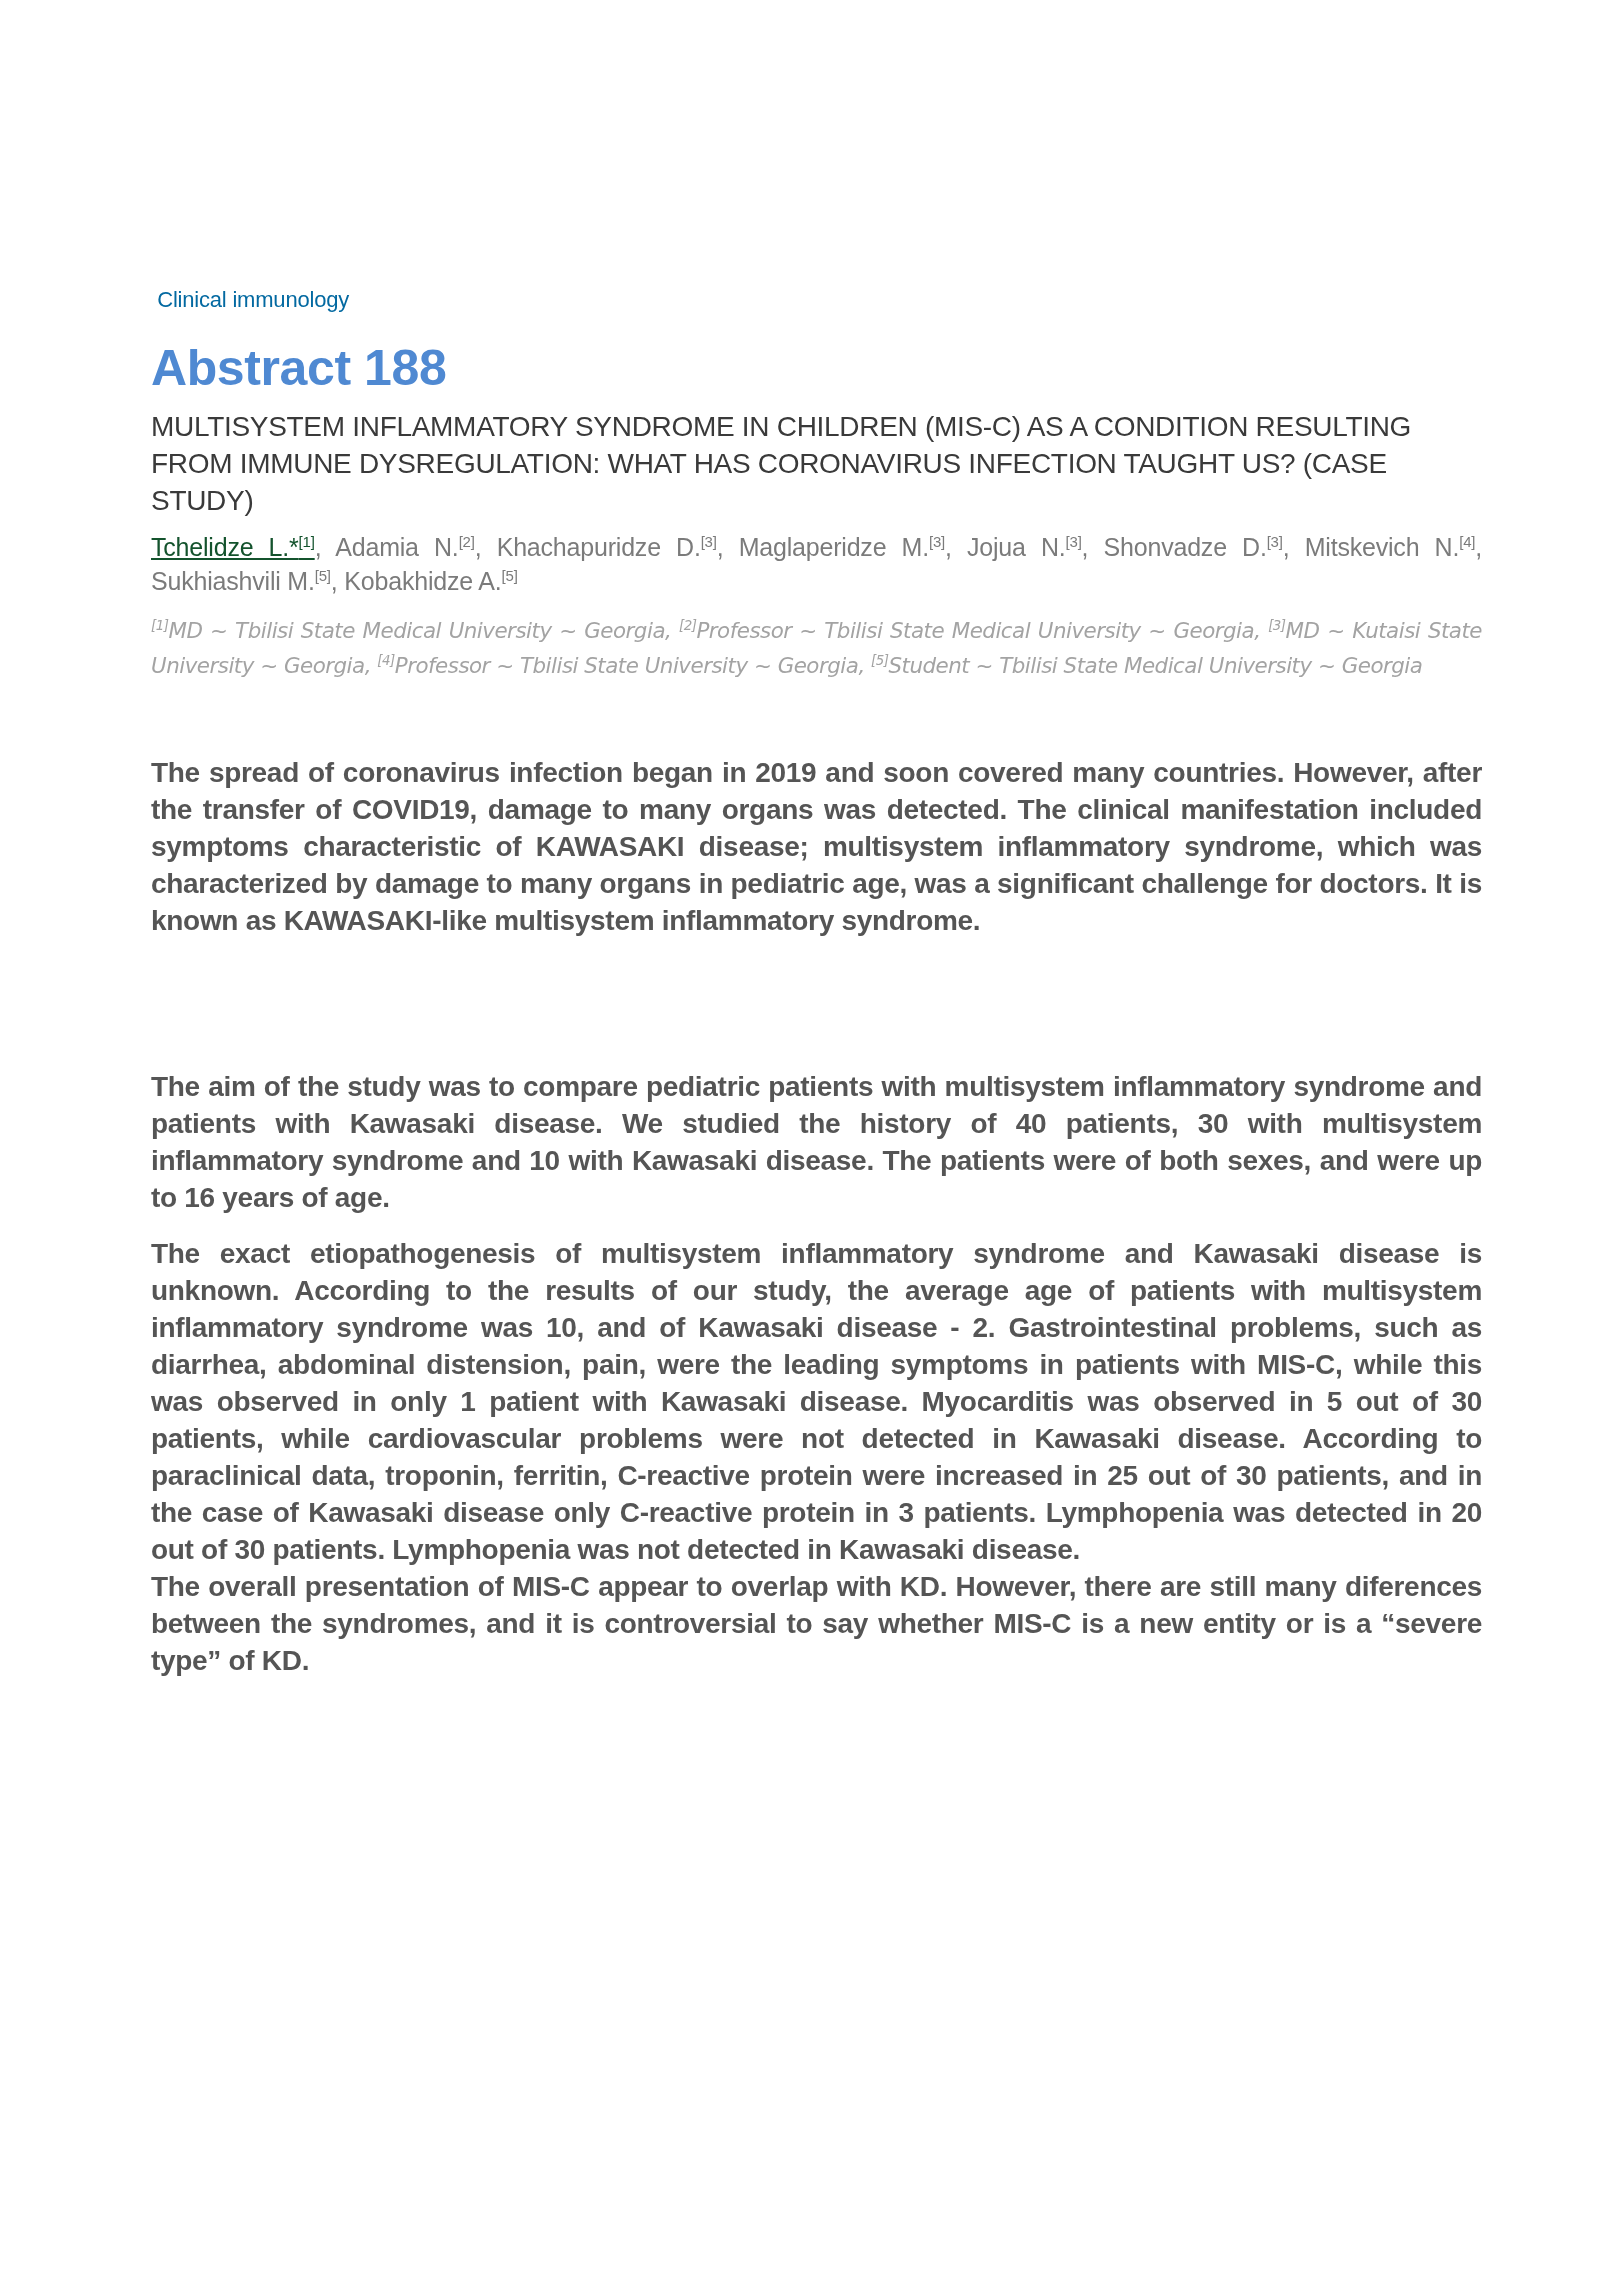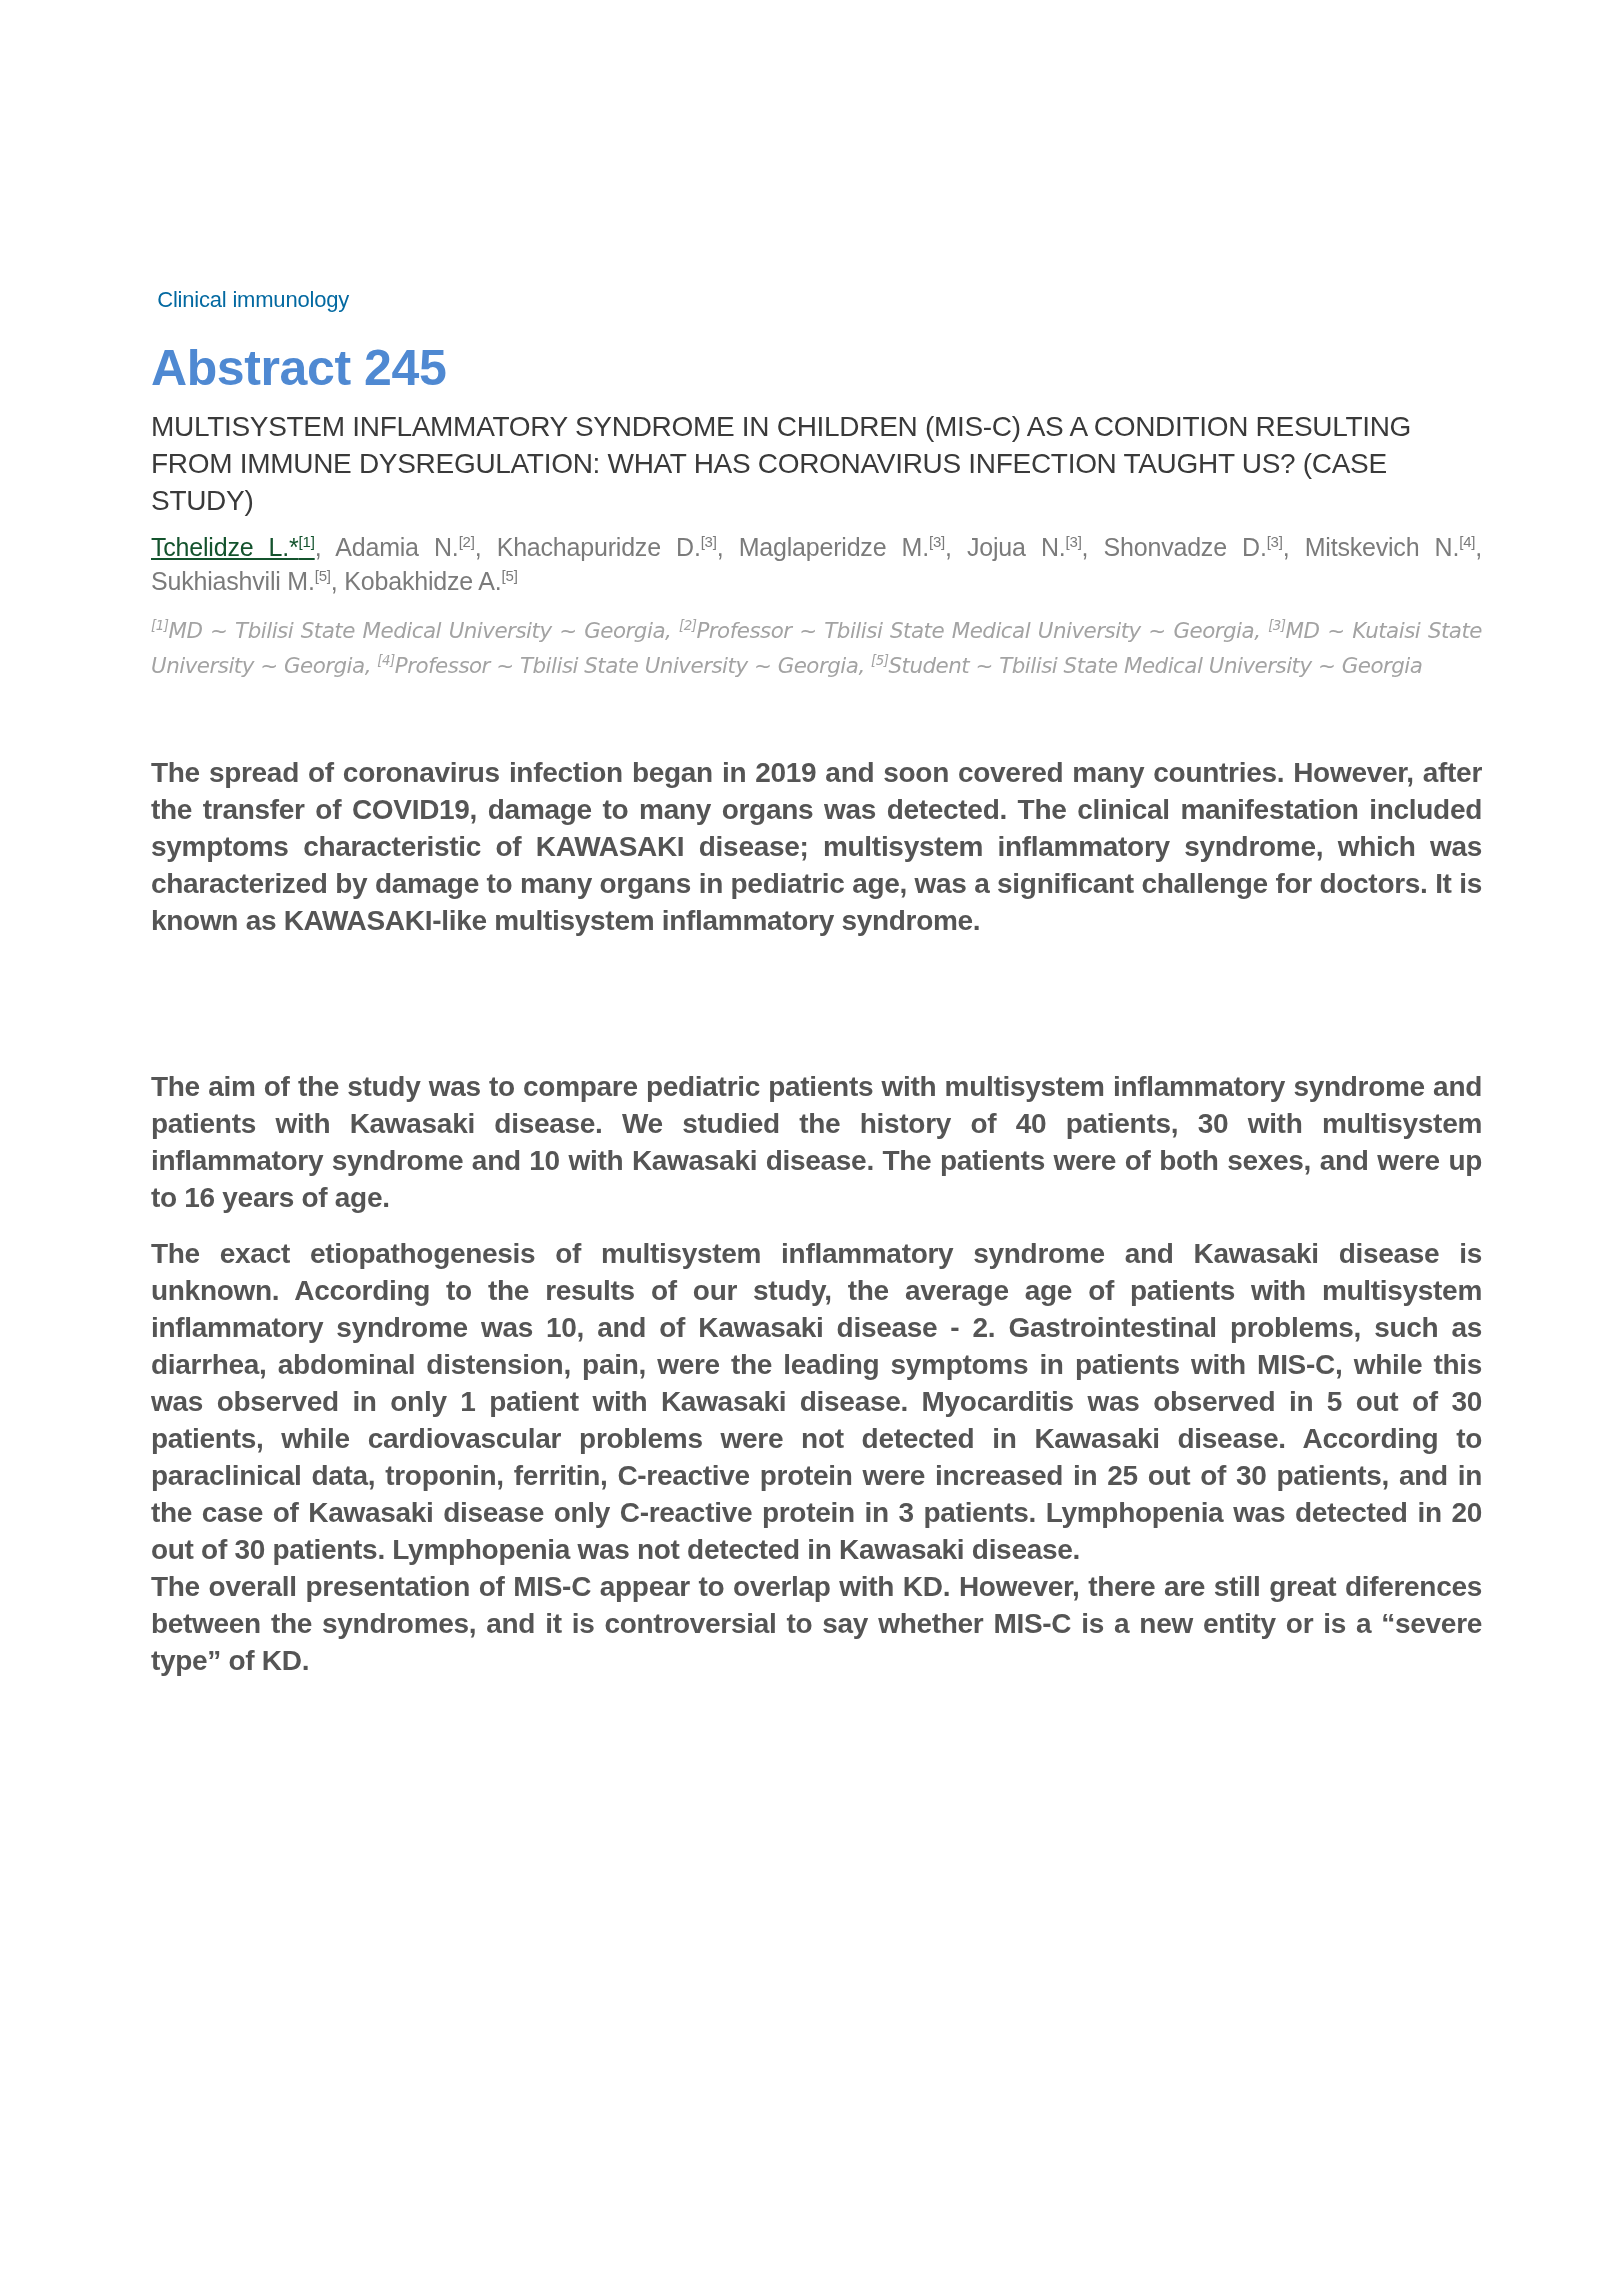--- a/index.html
+++ b/index.html
@@ -106,21 +106,21 @@
     .para2 { top: 1068px; }
     .para3 { top: 1235px; }
   </style>
 </head>
 <body>
 
 <div class="page">
 
   <div class="category">Clinical immunology</div>
 
-  <h1 class="abstract-title">Abstract 245</h1>
+  <h1 class="abstract-title">Abstract 188</h1>
 
   <h2 class="paper-title">MULTISYSTEM INFLAMMATORY SYNDROME IN CHILDREN (MIS-C) AS A CONDITION RESULTING FROM IMMUNE DYSREGULATION: WHAT HAS CORONAVIRUS INFECTION TAUGHT US? (CASE STUDY)</h2>
 
   <div class="authors">
     <span class="author-main"><span>Tchelidze L.*</span><sup>[1]</sup></span>, <span><span>Adamia N.</span><sup>[2]</sup></span>, <span><span>Khachapuridze D.</span><sup>[3]</sup></span>, <span><span>Maglaperidze M.</span><sup>[3]</sup></span>, <span><span>Jojua N.</span><sup>[3]</sup></span>, <span><span>Shonvadze D.</span><sup>[3]</sup></span>, <span><span>Mitskevich N.</span><sup>[4]</sup></span>, <span><span>Sukhiashvili M.</span><sup>[5]</sup></span>, <span><span>Kobakhidze A.</span><sup>[5]</sup></span>
   </div>
 
   <div class="affiliations">
     <span><sup>[1]</sup><span>MD ~ Tbilisi State Medical University ~ Georgia</span></span>, <span><sup>[2]</sup><span>Professor ~ Tbilisi State Medical University ~ Georgia</span></span>, <span><sup>[3]</sup><span>MD ~ Kutaisi State University ~ Georgia</span></span>, <span><sup>[4]</sup><span>Professor ~ Tbilisi State University ~ Georgia</span></span>, <span><sup>[5]</sup><span>Student ~ Tbilisi State Medical University ~ Georgia</span></span>
   </div>
@@ -128,17 +128,17 @@
   <div class="body-text para1">
     <p>The spread of coronavirus infection began in 2019 and soon covered many countries. However, after the transfer of COVID19, damage to many organs was detected. The clinical manifestation included symptoms characteristic of KAWASAKI disease; multisystem inflammatory syndrome, which was characterized by damage to many organs in pediatric age, was a significant challenge for doctors. It is known as KAWASAKI-like multisystem inflammatory syndrome.</p>
   </div>
 
   <div class="body-text para2">
     <p>The aim of the study was to compare pediatric patients with multisystem inflammatory syndrome and patients with Kawasaki disease. We studied the history of 40 patients, 30 with multisystem inflammatory syndrome and 10 with Kawasaki disease. The patients were of both sexes, and were up to 16 years of age.</p>
   </div>
 
   <div class="body-text para3">
     <p>The exact etiopathogenesis of multisystem inflammatory syndrome and Kawasaki disease is unknown. According to the results of our study, the average age of patients with multisystem inflammatory syndrome was 10, and of Kawasaki disease - 2. Gastrointestinal problems, such as diarrhea, abdominal distension, pain, were the leading symptoms in patients with MIS-C, while this was observed in only 1 patient with Kawasaki disease. Myocarditis was observed in 5 out of 30 patients, while cardiovascular problems were not detected in Kawasaki disease. According to paraclinical data, troponin, ferritin, C-reactive protein were increased in 25 out of 30 patients, and in the case of Kawasaki disease only C-reactive protein in 3 patients. Lymphopenia was detected in 20 out of 30 patients. Lymphopenia was not detected in Kawasaki disease.</p>
-    <p>The overall presentation of MIS-C appear to overlap with KD. However, there are still great diferences between the syndromes, and it is controversial to say whether MIS-C is a new entity or is a “severe type” of KD.</p>
+    <p>The overall presentation of MIS-C appear to overlap with KD. However, there are still many diferences between the syndromes, and it is controversial to say whether MIS-C is a new entity or is a “severe type” of KD.</p>
   </div>
 
 </div>
 
 
 </body></html>

